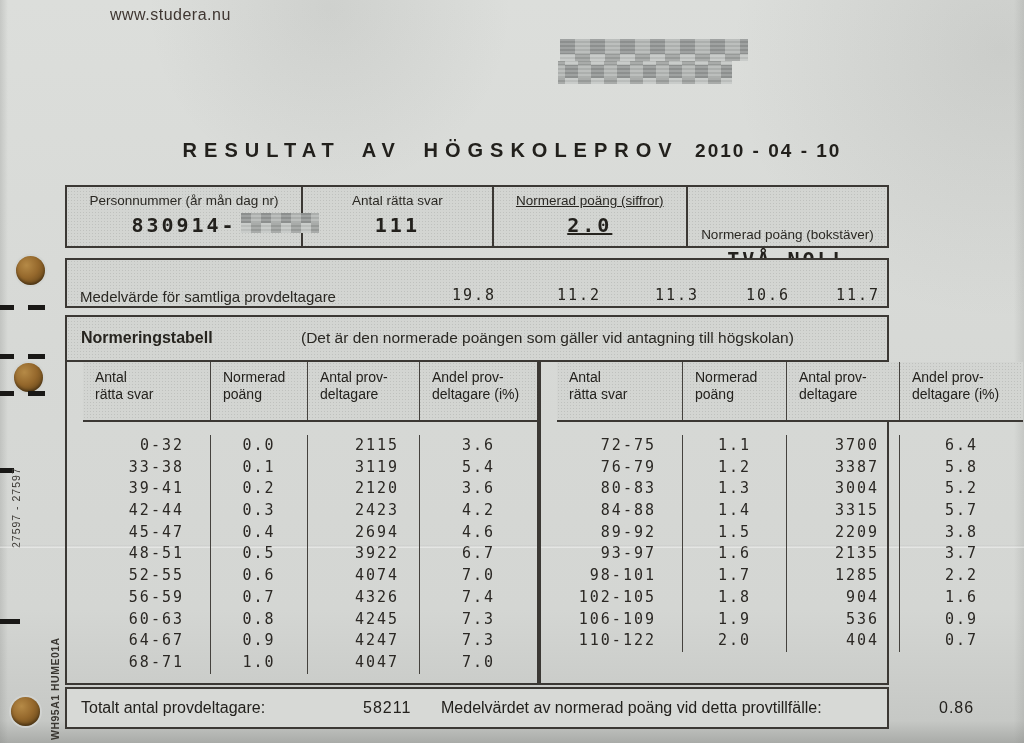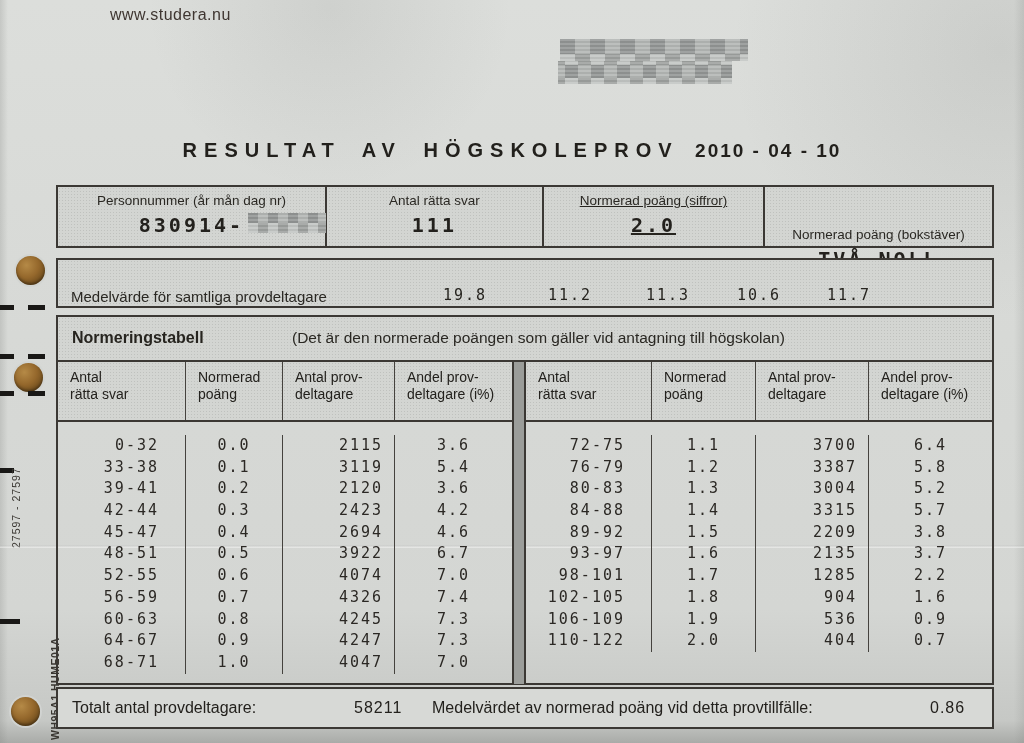--- a/index.html
+++ b/index.html
@@ -11,21 +11,21 @@
       radial-gradient(circle at 330px 8px, rgba(90,92,89,.10), transparent 18%),
       linear-gradient(90deg, rgba(130,132,129,.25) 0px, transparent 8px),
       linear-gradient(270deg, rgba(130,132,129,.20) 0px, transparent 10px),
       linear-gradient(180deg,#dcdedb 0%,#d7d9d6 45%,#d4d6d3 82%,#c6c8c5 97%,#a9aba8 100%);
   }
   .halftone{
     background-color:#d3d5d2;
     background-image:radial-gradient(#bfc1be 26%, rgba(0,0,0,0) 30%);
     background-size:3px 3px;
   }
-  .box{position:absolute;left:56px;width:938px;border:2px solid #3b3834;box-sizing:border-box;}
+  .box{position:absolute;left:65px;width:824px;border:2px solid #3b3834;box-sizing:border-box;}
   
   .webaddr{position:absolute;left:85px;top:6px;font-size:16px;color:#3f3631;letter-spacing:.5px;margin-left:25px;}
   .name{position:absolute;left:563px;top:15px;font-family:"DejaVu Sans Mono",monospace;
         font-weight:bold;font-size:16px;letter-spacing:3px;color:#1f1d1a;}
   .mosaic{position:absolute;
     background-image:
       repeating-linear-gradient(0deg, rgba(255,255,255,.12) 0 2px, rgba(0,0,0,.04) 2px 4px),
       repeating-conic-gradient(#b3b6b4 0% 25%, #9da09e 25% 50%, #c2c5c3 50% 75%, #929594 75% 100%);
   }
   .nm1{left:560px;top:39px;width:188px;height:22px;background-size:auto,30px 30px;}
@@ -53,38 +53,38 @@
   .sg .sv{font-family:"DejaVu Sans Mono",monospace;font-size:15px;letter-spacing:2px;margin-left:5px;color:#26241f;}
   .g1{left:363px;} .g2{left:486px;} .g3{left:581px;} .g4{left:671px;} .g5{left:764px;}
   .avg{position:absolute;top:0;font-family:"DejaVu Sans Mono",monospace;font-size:15px;letter-spacing:2px;color:#26241f;}
   .a1{left:385px;} .a2{left:490px;} .a3{left:588px;} .a4{left:679px;} .a5{left:769px;}
   
   .norm{top:315px;height:370px;border-width:2.5px;}
   .norm-head{position:relative;height:45px;border-bottom:2px solid #3b3834;box-sizing:border-box;}
   .nh-title{position:absolute;left:14px;top:12px;font-weight:bold;font-size:16px;}
   .nh-sub{position:absolute;left:234px;top:12px;font-size:15.5px;color:#2a2823;}
   .norm-table{display:flex;height:322px;}
-  .half{display:flex;flex-direction:column;}
+  .half{display:flex;flex-direction:column;margin-left:16px;}
   .half-left{width:454px;}
   .divider{width:14px;background:#9b9d9a;border-left:2px solid #3b3834;border-right:2px solid #3b3834;box-sizing:content-box;}
   .half-right{flex:1;}
   .hrow{display:flex;height:60px;border-bottom:2px solid #3b3834;box-sizing:border-box;}
   .hcell{box-sizing:border-box;border-right:1.5px solid #45423e;padding:7px 4px 0 12px;
          font-size:14px;line-height:17px;color:#23211d;}
   .hcell:last-child{border-right:none;}
   .half-left  .w0{width:128px;} .half-left  .w1{width:97px;} .half-left  .w2{width:112px;} .half-left  .w3{width:117px;}
   .half-right .w0{width:126px;} .half-right .w1{width:104px;} .half-right .w2{width:113px;} .half-right .w3{width:123px;}
   .tbody{flex:1;display:flex;flex-direction:column;padding-top:13px;}
   .trow{display:flex;height:21.7px;}
   .tcell{box-sizing:border-box;border-right:1.5px solid #45423e;
          font-family:"DejaVu Sans Mono",monospace;font-size:15px;letter-spacing:2px;color:#2b2824;line-height:21.7px;}
   .trow .tcell:last-child{border-right:none;}
   .tcell.c0{text-align:right;padding-right:26px;}
   .tcell.c1{text-align:center;}
-  .tcell.c2{text-align:right;padding-right:11px;}
+  .tcell.c2{text-align:right;padding-right:20px;}
   .tcell.c3{text-align:center;}
   
   .footer{top:687px;height:42px;background:#d7d9d6;}
   .footer span{position:absolute;top:10px;font-size:16px;color:#23211d;}
   .f-lab1{left:14px;} .f-val1{left:296px;letter-spacing:1px;} .f-lab2{left:374px;} .f-val2{left:872px;letter-spacing:1px;}
   
   .hole{position:absolute;width:29px;height:29px;border-radius:50%;
         background:radial-gradient(circle at 36% 32%, #b58a47 0%, #95682c 45%, #6b4a1c 80%, #57390f 100%);
         box-shadow:0 0 0 2px rgba(210,212,209,.9), inset 0 -2px 3px rgba(0,0,0,.35);}
   .h1{left:16px;top:256px;} .h2{left:14px;top:363px;} .h3{left:11px;top:697px;}

